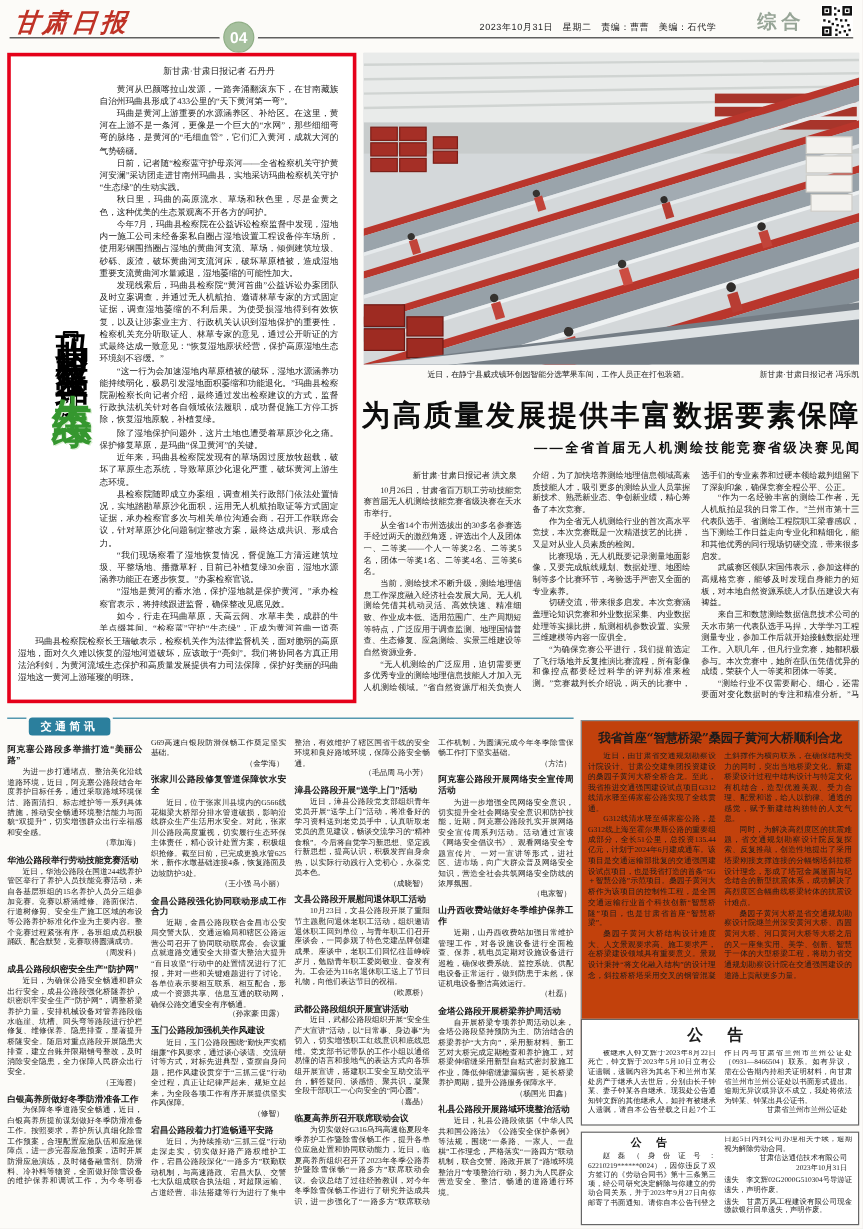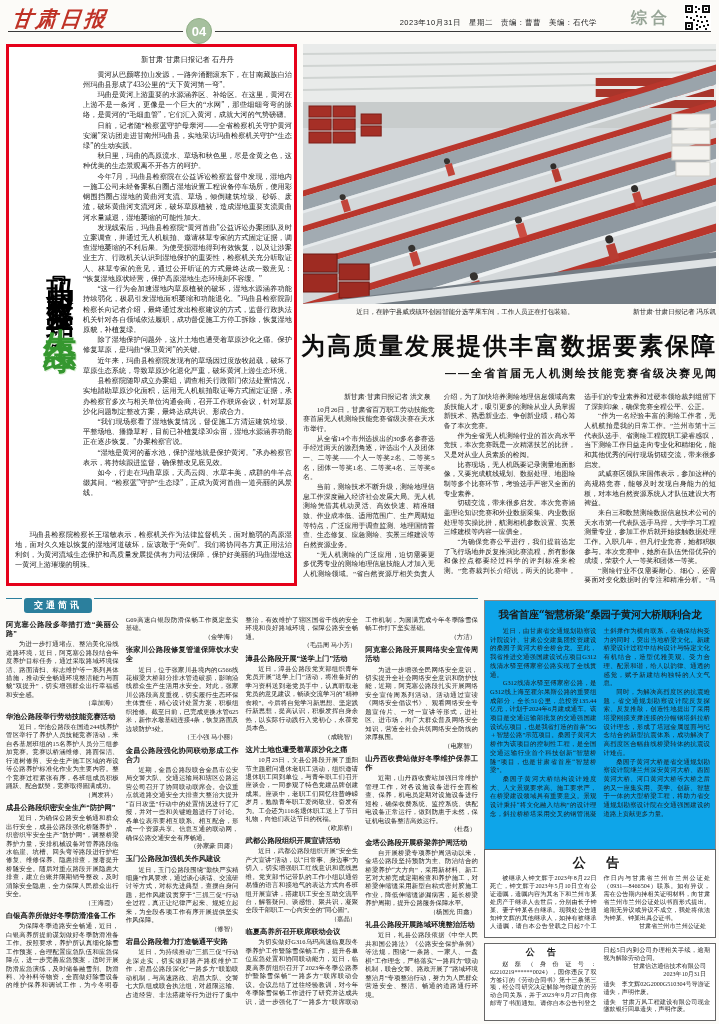--- a/index.html
+++ b/index.html
@@ -15,21 +15,21 @@
               background:#a6c09e;color:#fff;font-family:"Liberation Sans",sans-serif;
               font-weight:bold;font-size:13px;display:flex;align-items:center;justify-content:center;
               box-shadow:0 0 0 3px #fcfbf8;border:1px solid #8fae86}
   .dateline{position:absolute;right:122px;top:18px;font-size:7.5px;color:#222;
             font-family:"Liberation Sans",sans-serif;letter-spacing:.5px}
   .section-mark{position:absolute;right:48px;top:8px;font-size:16px;font-weight:700;
                 color:#97a597;letter-spacing:4px;font-family:"Liberation Sans",sans-serif}
   .qr{position:absolute;right:8px;top:4px;width:27px;height:27px}
   
   .lead-box{position:absolute;left:6px;top:44px;width:291px;height:542px;
-            border:3px solid #e50019;padding:7px 2px 5px 6px;background:#fff}
+            border:3px solid #e50019;padding:7px 12px 5px 6px;background:#fff}
   .lead-top{display:flex;height:472px;overflow:hidden}
   .vtitle{width:62px;display:flex;justify-content:center;
           writing-mode:vertical-rl;text-orientation:upright;line-height:1.05}
   .vtitle .black{font-family:"Liberation Sans",sans-serif;font-weight:900;font-size:27px;
                  letter-spacing:5px;color:#000}
   .vtitle .green{font-family:"DejaVu Serif",serif;font-weight:900;font-size:33px;
                  letter-spacing:7px;color:#35972f;text-shadow:1px 1px 0 #d9edd2}
   .lead-body{flex:1;padding-left:6px;font-size:7.2px;line-height:1.42;text-align:justify;
              overflow:hidden}
   .lead-body .byline{text-align:center;margin:1px 0 4px 0;font-size:7.4px}
@@ -66,21 +66,21 @@
   
   .briefs{position:absolute;left:6px;top:616px;width:472px;height:404px;
           column-count:4;column-gap:7px;font-size:6.4px;line-height:1.32;text-align:justify;
           overflow:hidden}
   .brief h4{font-size:7.3px;font-weight:bold;margin:4px 0 2px 0;line-height:1.25;
             font-family:"Liberation Sans",sans-serif;break-after:avoid}
   .brief p{text-indent:2em}
   .brief .sig{text-align:right;padding-right:2px}
   
   .bridge-box{position:absolute;left:484px;top:600px;width:232px;height:305px;
-              border:1px solid #8a8a8a;padding:5px 5px 3px 5px;background:#0ea5e9}
+              border:1px solid #8a8a8a;padding:5px 5px 3px 5px;background:#c2410c}
   .bridge-box h3{text-align:center;font-size:10.4px;font-weight:900;white-space:nowrap;
                  letter-spacing:-.3px;margin:2px 0 5px 0;font-family:"DejaVu Serif",serif}
   .bridge-cols{column-count:2;column-gap:7px;font-size:6.4px;line-height:1.36;text-align:justify;
                height:200px;overflow:hidden}
   .bridge-cols p{text-indent:2em}
   .notice1{position:absolute;left:484px;top:849px;width:232px;height:89px;
            border:1.5px solid #666;padding:3px 5px;background:#fff}
   .notice1 h2{text-align:center;font-size:13px;letter-spacing:8px;font-weight:900;
               font-family:"DejaVu Serif",serif;margin:1px 0 3px 0}
   .notice1 .ncols{column-count:2;column-gap:7px;font-size:6.1px;line-height:1.3;
@@ -332,21 +332,21 @@
         <h4>宕昌公路段着力打造畅通平安路</h4>
         <p>近日，为持续推动“三抓三促”行动走深走实，切实做好路产路权维护工作，宕昌公路段深化“一路多方”联勤联动机制，与高速路政、宕昌大队、交警七大队组成联合执法组，对超限运输、占道经营、非法搭建等行为进行了集中整治，有效维护了辖区国省干线的安全环境和良好路域环境，保障公路安全畅通。</p>
         <div class="sig">（毛品周 马小芳）</div>
       </div>
     <div class="brief">
         <h4>漳县公路段开展“送学上门”活动</h4>
         <p>近日，漳县公路段党支部组织青年党员开展“送学上门”活动，将准备好的学习资料送到老党员手中，认真听取老党员的意见建议，畅谈交流学习的“精神食粮”。今后将自觉学习新思想、坚定践行新思想，提高认识，积极发挥自身余热，以实际行动践行入党初心，永葆党员本色。</p>
         <div class="sig">（成晓智）</div>
       </div>
     <div class="brief">
-        <h4>这片土地也遭受着草原沙化之痛</h4>
+        <h4>文县公路段开展慰问退休职工活动</h4>
         <p>10月23日，文县公路段开展了重阳节主题慰问退休老职工活动，组织邀请退休职工回到单位，与青年职工们召开座谈会，一同参观了特色党建品牌创建成果。座谈中，老职工们回忆往昔峥嵘岁月，勉励青年职工爱岗敬业、奋发有为。工会还为116名退休职工送上了节日礼物，向他们表达节日的祝福。</p>
         <div class="sig">（欧原桥）</div>
       </div>
     <div class="brief">
         <h4>武都公路段组织开展宣讲活动</h4>
         <p>近日，武都公路段组织开展“安全生产大宣讲”活动，以“日常事、身边事”为切入，切实增强职工红线意识和底线思维。党支部书记带队的工作小组以通俗易懂的语言和接地气的表达方式向各班组开展宣讲，搭建职工安全互助交流平台，解答疑问、谈感悟、聚共识，凝聚全段干部职工一心向安全的“同心圆”。</p>
         <div class="sig">（嘉晶）</div>
       </div>
     <div class="brief">
         <h4>临夏高养所召开联席联动会议</h4>

